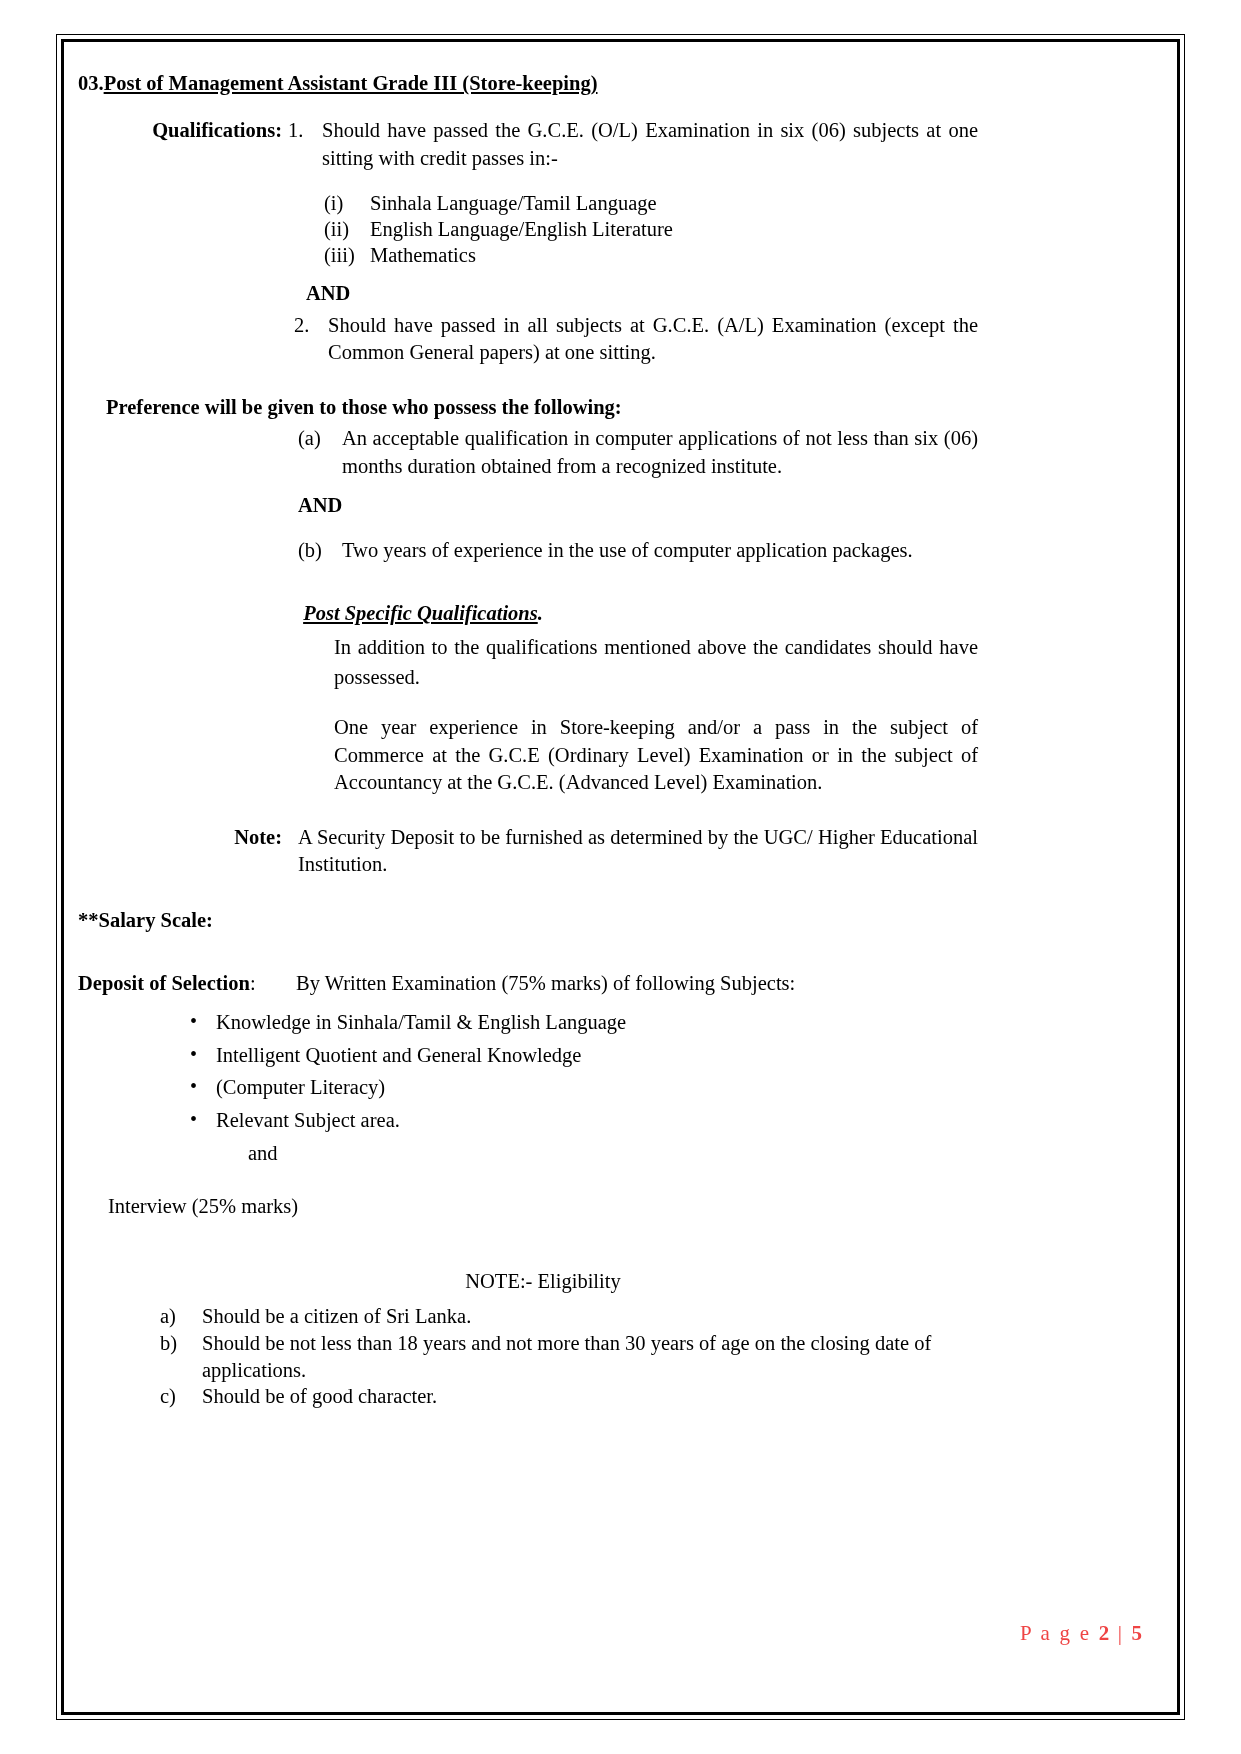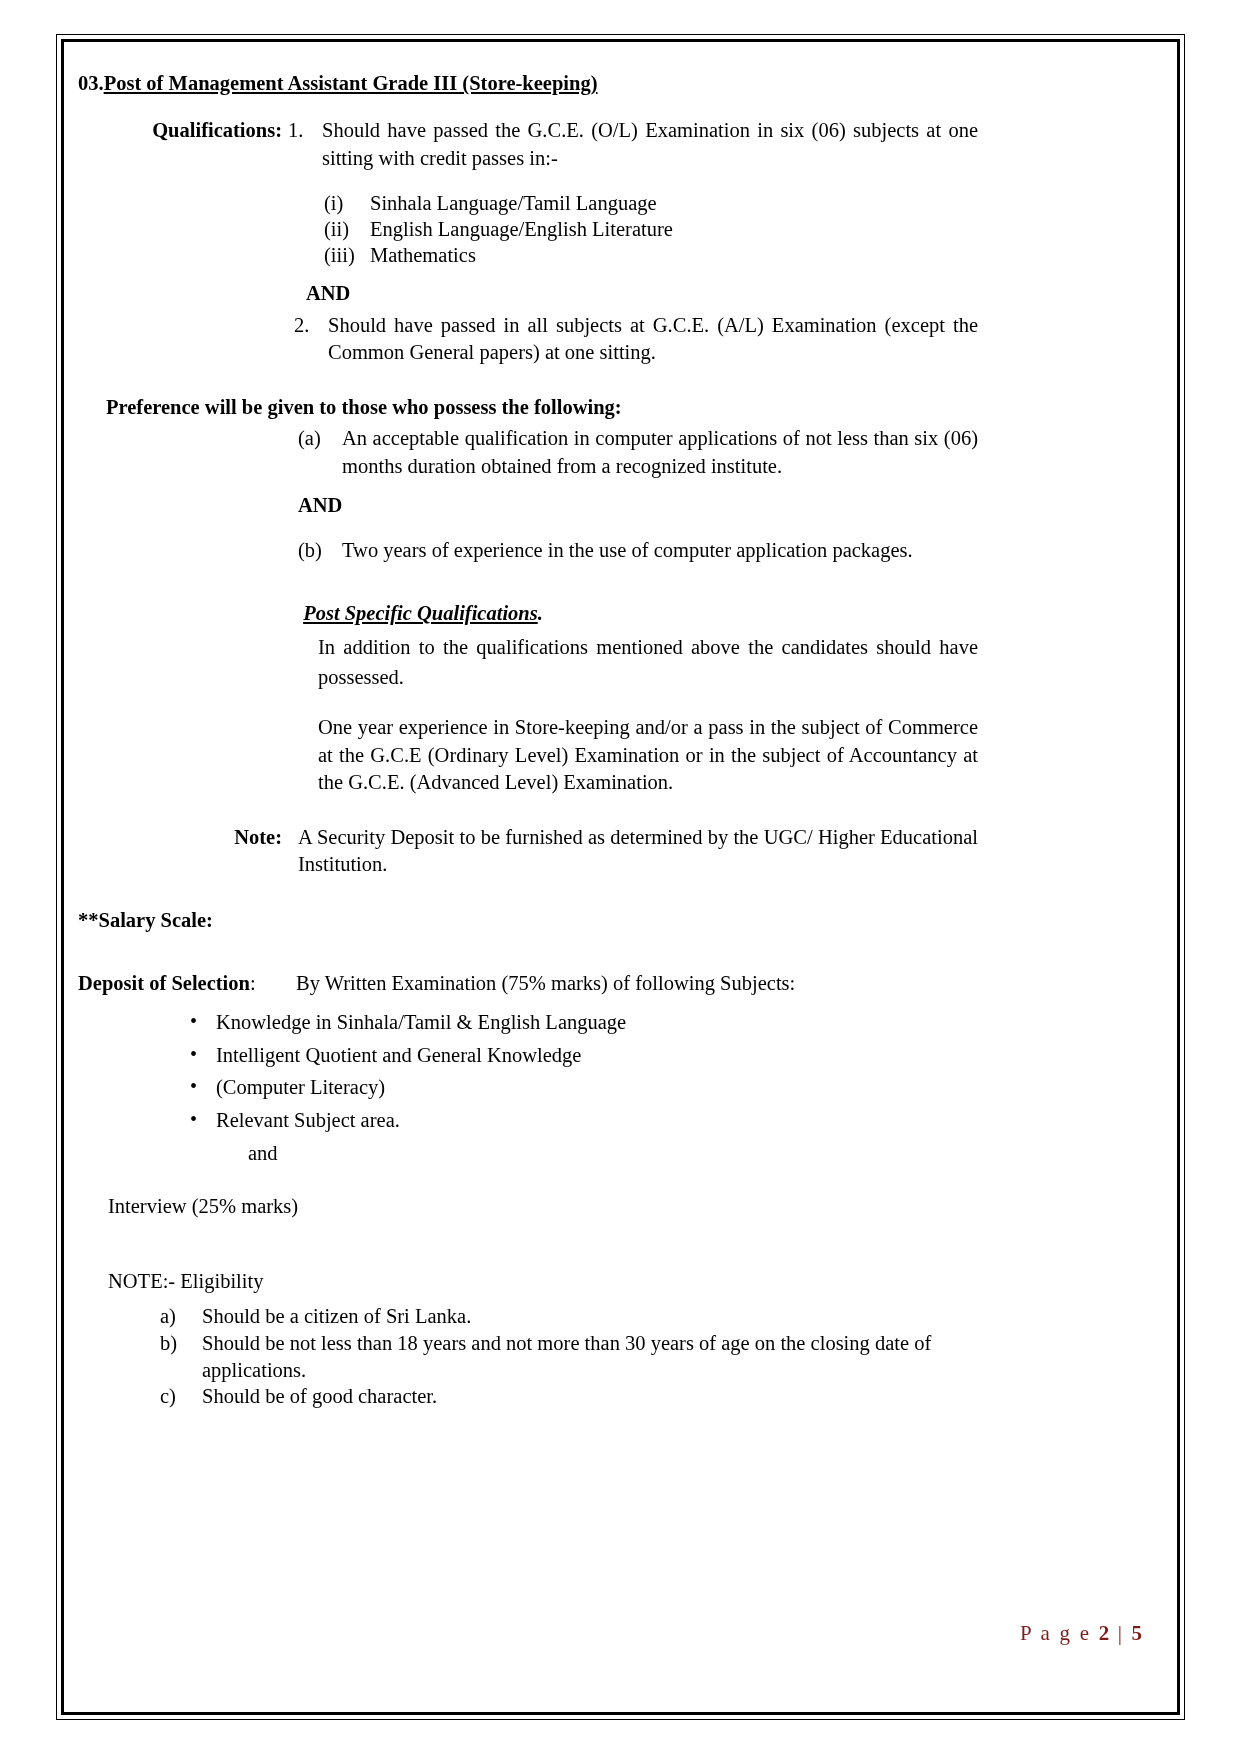--- a/index.html
+++ b/index.html
@@ -266,21 +266,21 @@
       <div class="text">Two years of experience in the use of computer application packages.</div>
     </div>
   </div>
 
   <div class="spacer-36"></div>
 
   <div class="psq-block">
     <div class="psq-heading">
       <span>&nbsp;</span><span class="hd">Post Specific Qualifications</span><span>.</span>
     </div>
-    <div style="margin-left:20px;">
+    <div style="margin-left:36px;">
       <div class="psq-para">In addition to the qualifications mentioned above the candidates should have possessed.</div>
       <div class="spacer-22"></div>
       <div class="psq-para tight">One year experience in Store-keeping and/or a pass in the subject of Commerce at the G.C.E (Ordinary Level) Examination or in the subject of Accountancy at the G.C.E. (Advanced Level) Examination.</div>
     </div>
   </div>
 
   <div class="spacer-28"></div>
 
   <div class="row">
     <div class="row-label indent-r">Note:</div>
@@ -307,37 +307,37 @@
     <li>Intelligent Quotient and General Knowledge</li>
     <li>(Computer Literacy)</li>
     <li>Relevant Subject area.</li>
   </ul>
 
   <div class="and-center">and</div>
 
   <div class="interview-line">Interview (25% marks)</div>
 
   <div class="note-elig">
-    <div style="margin-left:18px;">NOTE:-  Eligibility</div>
+    <div style="margin-left:18px;text-align:center;">NOTE:-  Eligibility</div>
     <div class="elig-list">
       <div class="elig-item">
         <div class="marker">a)</div>
         <div class="text">Should be a citizen of Sri Lanka.</div>
       </div>
       <div class="elig-item">
         <div class="marker">b)</div>
         <div class="text">Should be not less than 18 years and not more than 30 years of age on the closing date of applications.</div>
       </div>
       <div class="elig-item">
         <div class="marker">c)</div>
         <div class="text">Should be of good character.</div>
       </div>
     </div>
   </div>
 
 </div>
 
-<div class="footer" style="color: #7f1d1d;">
+<div class="footer" style="color: #ef4444;">
   <span>P a g e</span>
   <span class="pg-num">2</span>
   <span>|</span>
   <span class="pg-num">5</span>
 </div>
 
 </body></html>

